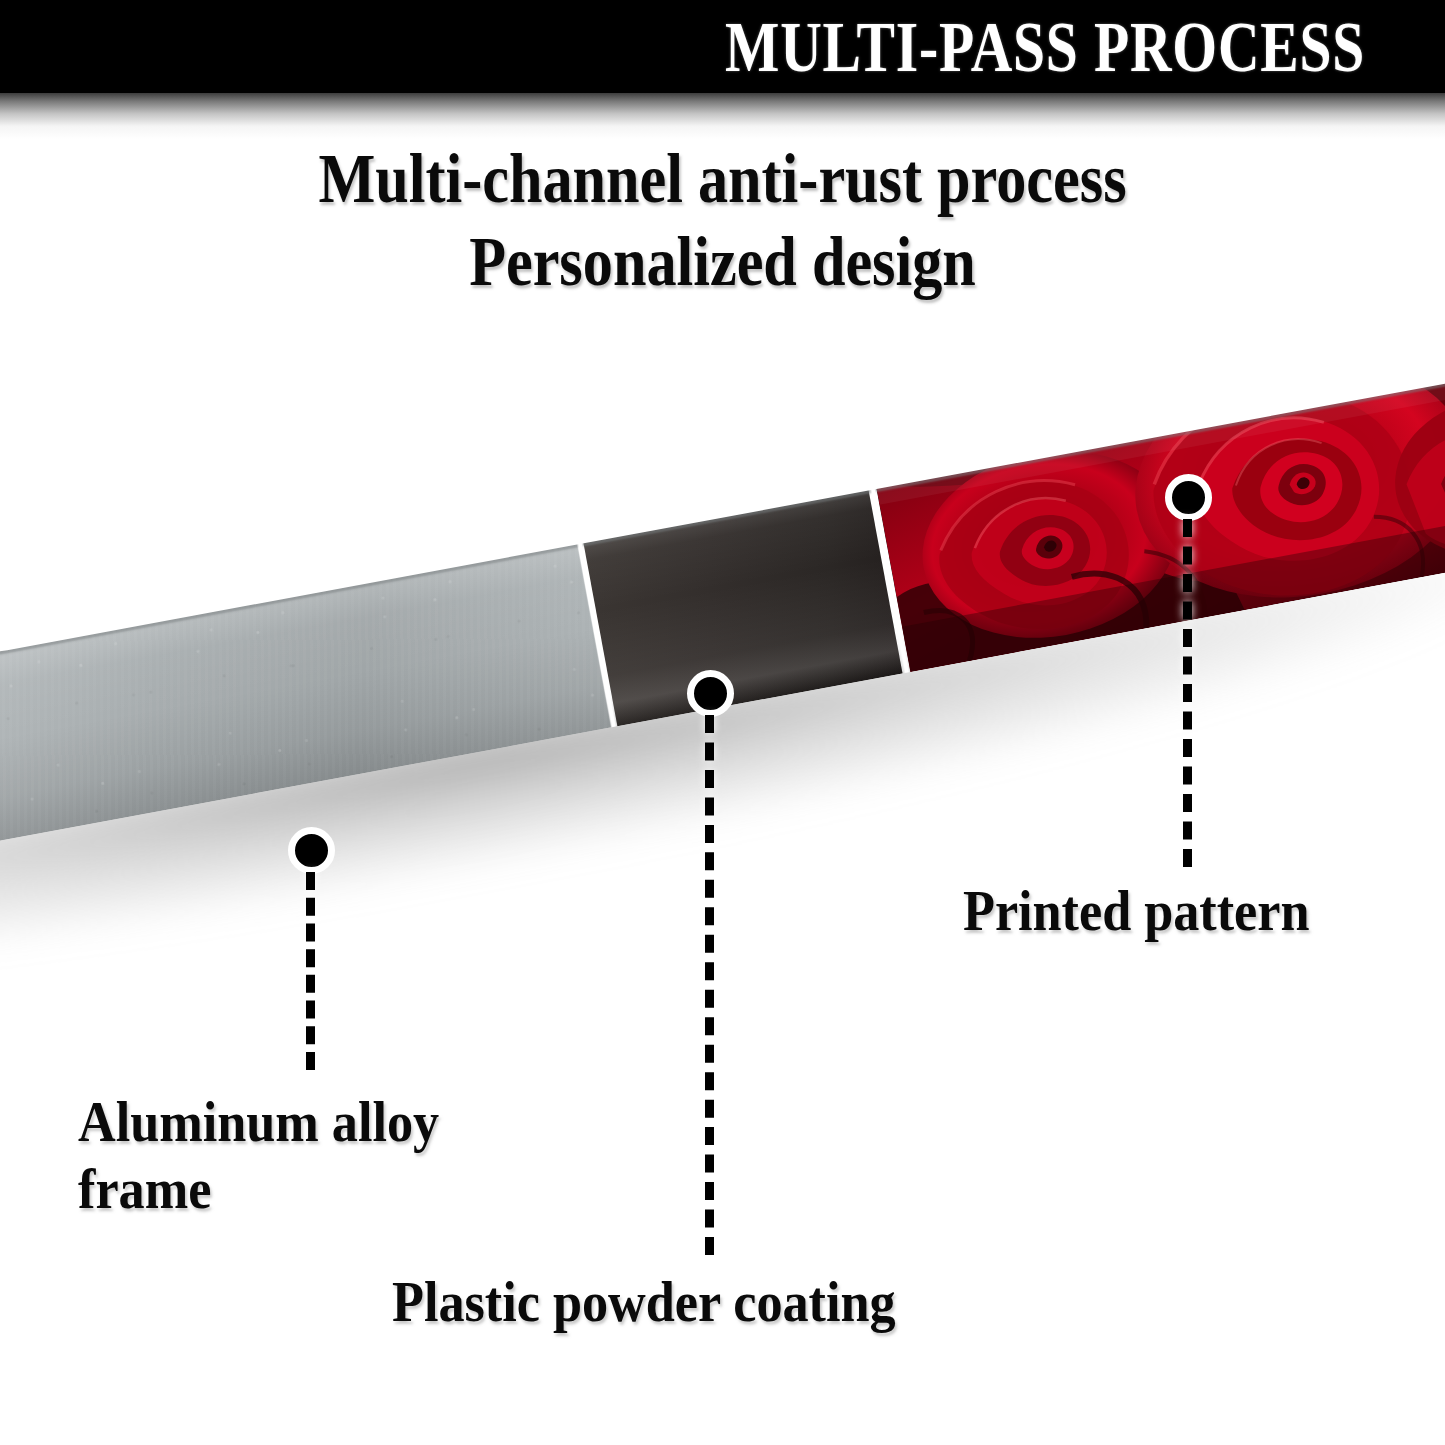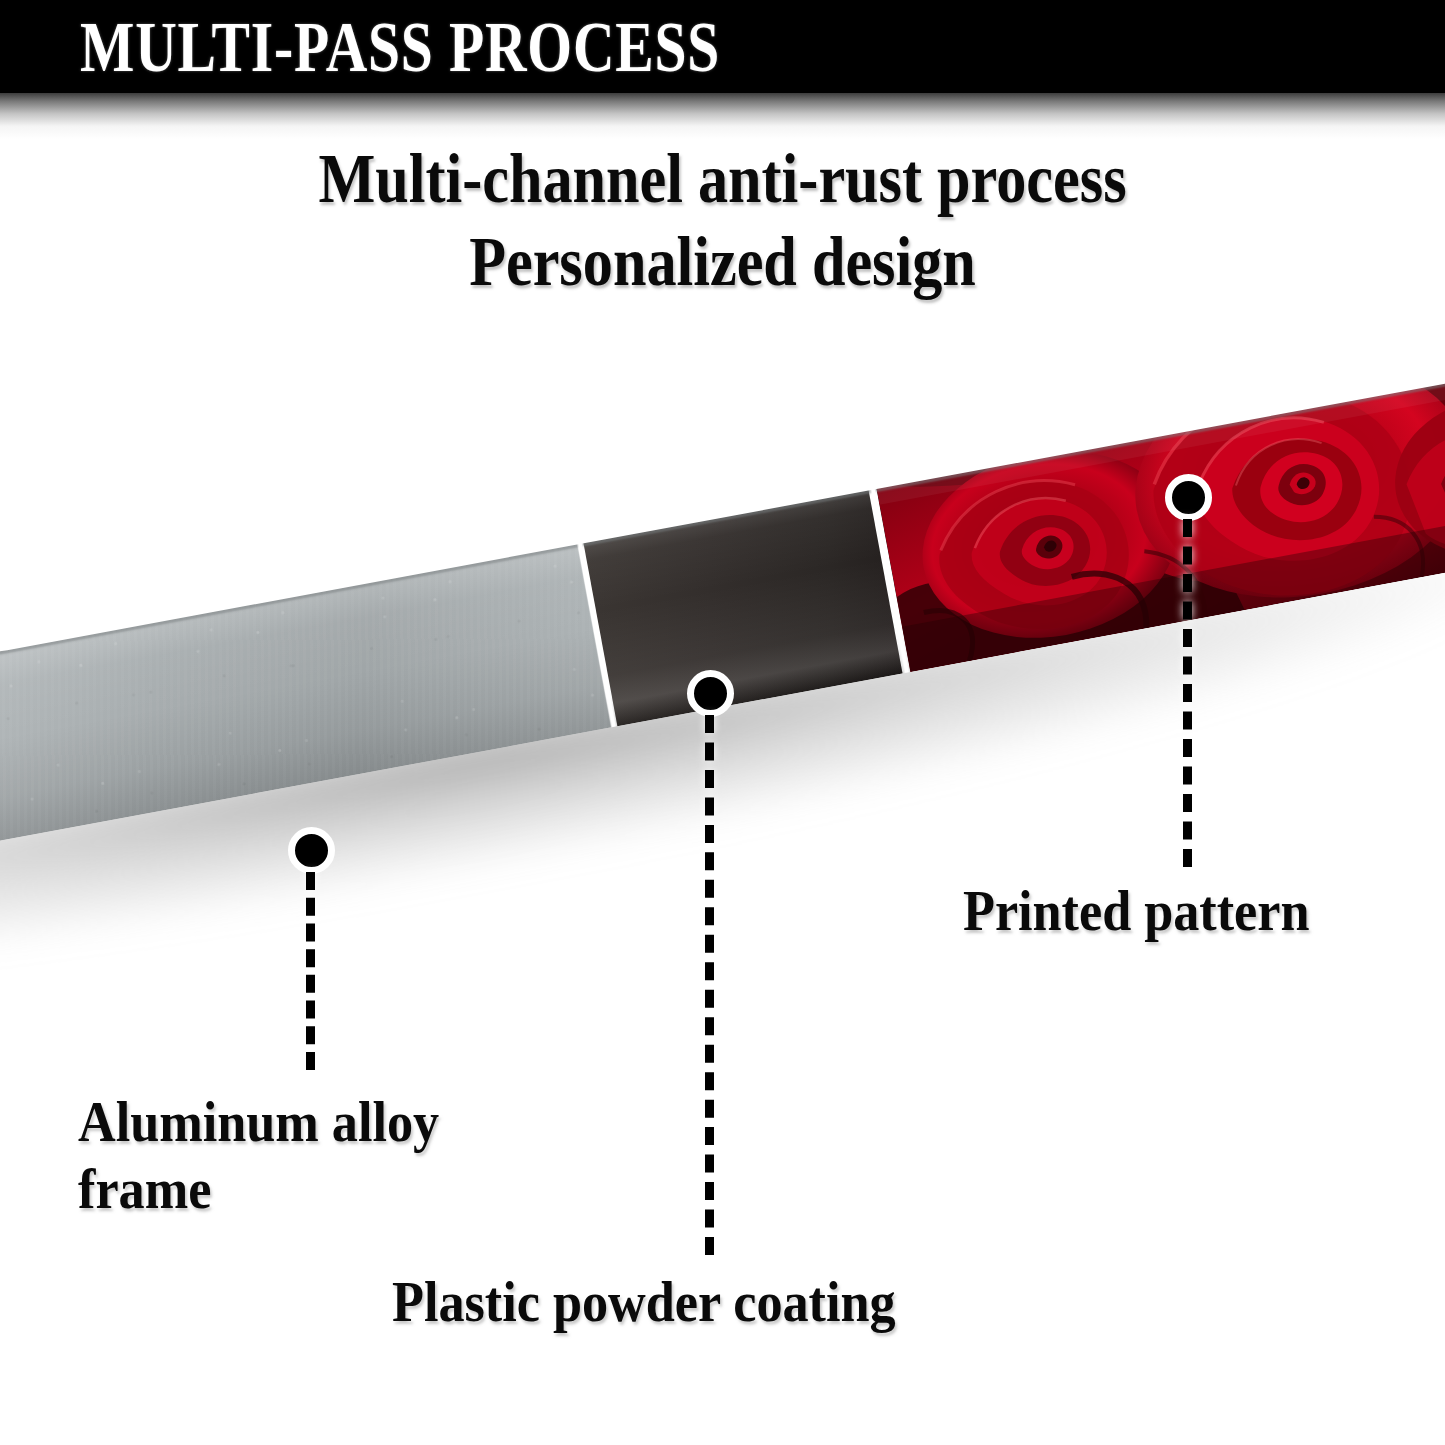--- a/index.html
+++ b/index.html
@@ -20,21 +20,21 @@
   
   .banner {
     position: absolute;
     left: 0;
     top: 0;
     width: 1445px;
     height: 93px;
     background: #000000;
     display: flex;
     align-items: center;
-    justify-content: flex-start;
+    justify-content: flex-end;
     z-index: 40;
   }
   .banner-title {
     color: #ffffff;
     font-family: "Liberation Serif", "DejaVu Serif", serif;
     font-weight: 700;
     font-size: 72px;
     line-height: 1;
     letter-spacing: 1px;
     transform: scaleX(0.80);

